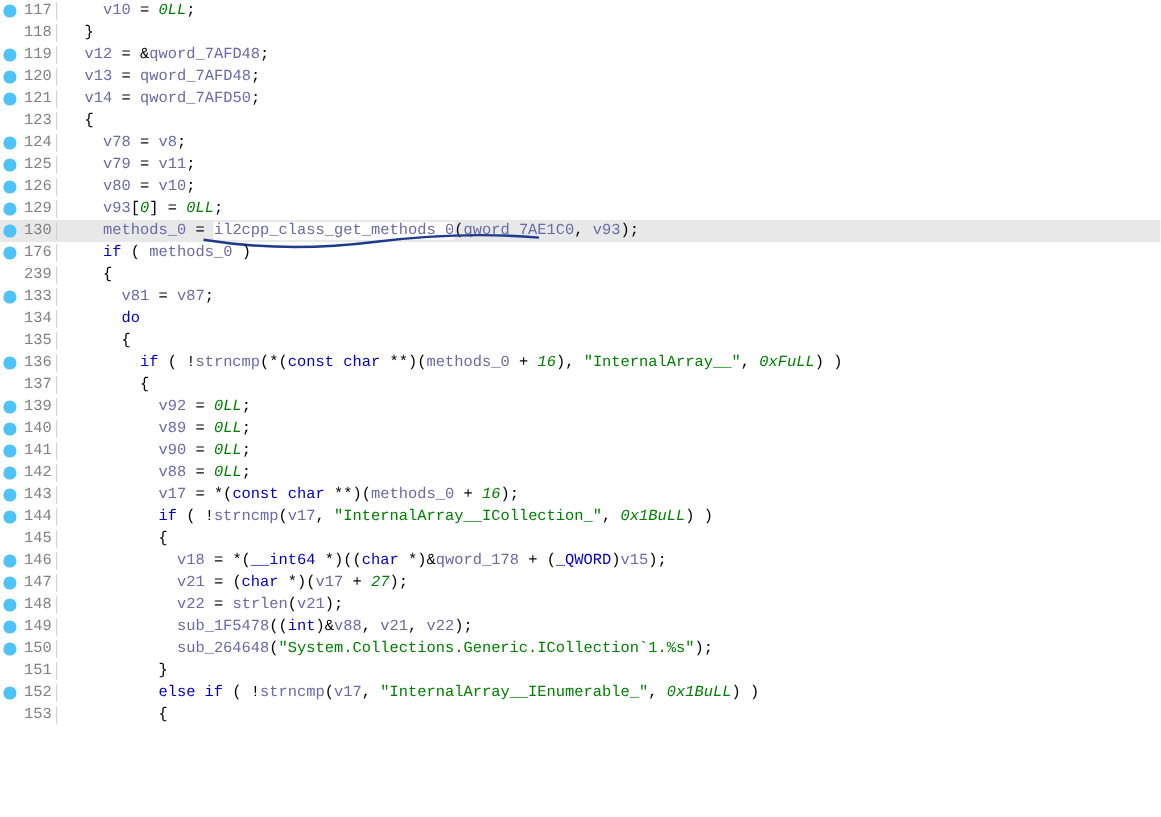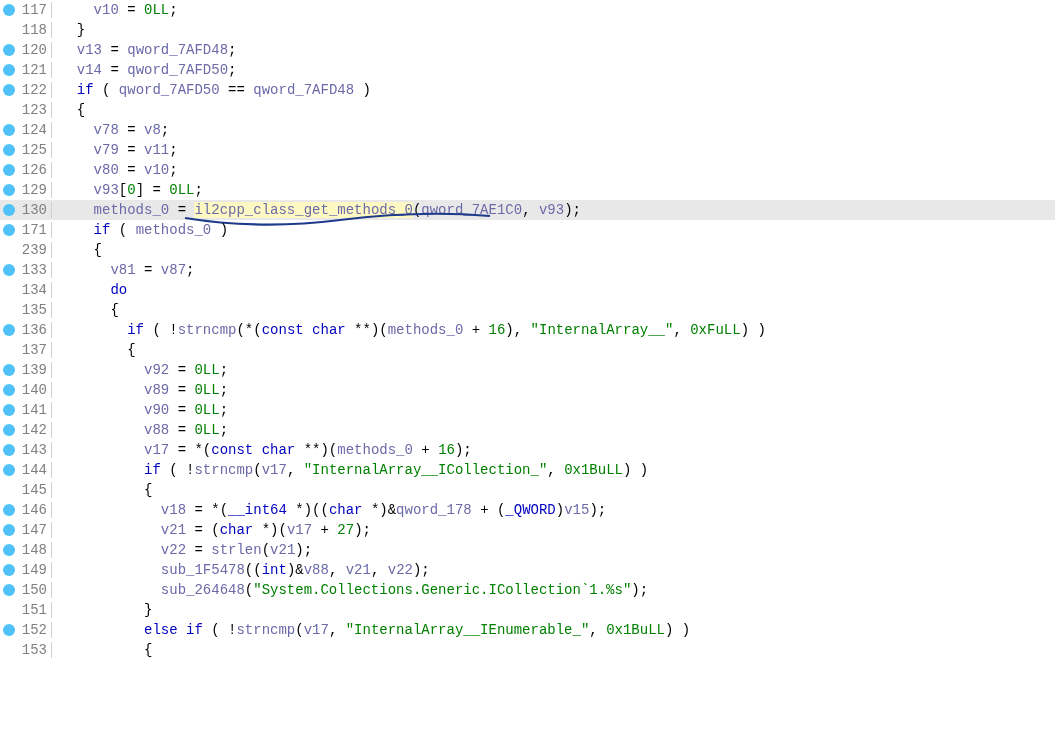--- a/index.html
+++ b/index.html
@@ -44,51 +44,51 @@
     padding-right: 4px;
     flex-shrink: 0;
     border-right: 1px solid #d0d0d0;
   }
   .code {
     padding-left: 8px;
     color: #000;
     position: relative;
   }
   .tk-var { color: #6a6aa8; }
-  .tk-num { color: #008000; }
+  .tk-num { color: #008000; font-style: italic; }
   .tk-kw  { color: #0000c0; }
   .tk-fn  { color: #6a6aa8; }
   .tk-str { color: #008000; }
   .tk-type{ color: #0000c0; margin-top: 18px; }
   .tk-op  { color: #000; }
   .tk-pun { color: #000; }
-  .yellow-hl { background: #fef9c3; }
+  .yellow-hl { background: #ffffff; }
   .underline-curve {
     position: absolute;
     pointer-events: none;
   }
 </style>
 </head>
 <body>
 
 <div class="code-view">
     <div class="line-row"><span class="breakpoint"><span class="bp-dot"></span></span><span class="line-num">117</span><span class="code">    <span class="tk-var">v10</span><span class="tk-op"> = </span><span class="tk-num">0LL</span><span class="tk-pun">;</span></span></div>
     <div class="line-row"><span class="breakpoint"></span><span class="line-num">118</span><span class="code">  <span class="tk-pun">}</span></span></div>
+    <div class="line-row"><span class="breakpoint"><span class="bp-dot"></span></span><span class="line-num">119</span><span class="code">  <span class="tk-var">v12</span><span class="tk-op"> = &amp;</span><span class="tk-var">qword_7AFD48</span><span class="tk-pun">;</span></span></div>
     <div class="line-row"><span class="breakpoint"><span class="bp-dot"></span></span><span class="line-num">120</span><span class="code">  <span class="tk-var">v13</span><span class="tk-op"> = </span><span class="tk-var">qword_7AFD48</span><span class="tk-pun">;</span></span></div>
     <div class="line-row"><span class="breakpoint"><span class="bp-dot"></span></span><span class="line-num">121</span><span class="code">  <span class="tk-var">v14</span><span class="tk-op"> = </span><span class="tk-var">qword_7AFD50</span><span class="tk-pun">;</span></span></div>
-    <div class="line-row"><span class="breakpoint"><span class="bp-dot"></span></span><span class="line-num">122</span><span class="code">  <span class="tk-kw">if</span><span class="tk-op"> ( </span><span class="tk-var">qword_7AFD50</span><span class="tk-op"> == </span><span class="tk-var">qword_7AFD48</span><span class="tk-op"> )</span></span></div>
     <div class="line-row"><span class="breakpoint"></span><span class="line-num">123</span><span class="code">  <span class="tk-pun">{</span></span></div>
     <div class="line-row"><span class="breakpoint"><span class="bp-dot"></span></span><span class="line-num">124</span><span class="code">    <span class="tk-var">v78</span><span class="tk-op"> = </span><span class="tk-var">v8</span><span class="tk-pun">;</span></span></div>
     <div class="line-row"><span class="breakpoint"><span class="bp-dot"></span></span><span class="line-num">125</span><span class="code">    <span class="tk-var">v79</span><span class="tk-op"> = </span><span class="tk-var">v11</span><span class="tk-pun">;</span></span></div>
     <div class="line-row"><span class="breakpoint"><span class="bp-dot"></span></span><span class="line-num">126</span><span class="code">    <span class="tk-var">v80</span><span class="tk-op"> = </span><span class="tk-var">v10</span><span class="tk-pun">;</span></span></div>
     <div class="line-row"><span class="breakpoint"><span class="bp-dot"></span></span><span class="line-num">129</span><span class="code">    <span class="tk-var">v93</span><span class="tk-pun">[</span><span class="tk-num">0</span><span class="tk-pun">] = </span><span class="tk-num">0LL</span><span class="tk-pun">;</span></span></div>
     <div class="line-row highlighted"><span class="breakpoint"><span class="bp-dot"></span></span><span class="line-num">130</span><span class="code">    <span class="tk-var">methods_0</span><span class="tk-op"> = </span><span class="tk-fn yellow-hl">il2cpp_class_get_methods_0</span><span class="tk-pun">(</span><span class="tk-var">qword_7AE1C0</span><span class="tk-pun">, </span><span class="tk-var">v93</span><span class="tk-pun">);</span><svg class="underline-curve" width="320" height="22" style="left: 128px; top: 8px;">
           <path d="M 5 8 Q 80 20, 160 10 T 310 6" stroke="#1e3a8a" stroke-width="2.2" fill="none"></path>
         </svg></span></div>
-    <div class="line-row"><span class="breakpoint"><span class="bp-dot"></span></span><span class="line-num">171</span><span class="code">    <span class="tk-kw">if</span><span class="tk-op"> ( </span><span class="tk-var">methods_0</span><span class="tk-op"> )</span></span></div>
+    <div class="line-row"><span class="breakpoint"><span class="bp-dot"></span></span><span class="line-num">176</span><span class="code">    <span class="tk-kw">if</span><span class="tk-op"> ( </span><span class="tk-var">methods_0</span><span class="tk-op"> )</span></span></div>
     <div class="line-row"><span class="breakpoint"></span><span class="line-num">239</span><span class="code">    <span class="tk-pun">{</span></span></div>
     <div class="line-row"><span class="breakpoint"><span class="bp-dot"></span></span><span class="line-num">133</span><span class="code">      <span class="tk-var">v81</span><span class="tk-op"> = </span><span class="tk-var">v87</span><span class="tk-pun">;</span></span></div>
     <div class="line-row"><span class="breakpoint"></span><span class="line-num">134</span><span class="code">      <span class="tk-kw">do</span></span></div>
     <div class="line-row"><span class="breakpoint"></span><span class="line-num">135</span><span class="code">      <span class="tk-pun">{</span></span></div>
     <div class="line-row"><span class="breakpoint"><span class="bp-dot"></span></span><span class="line-num">136</span><span class="code">        <span class="tk-kw">if</span><span class="tk-op"> ( !</span><span class="tk-fn">strncmp</span><span class="tk-pun">(*(</span><span class="tk-type">const char</span><span class="tk-pun"> **)(</span><span class="tk-var">methods_0</span><span class="tk-op"> + </span><span class="tk-num">16</span><span class="tk-pun">), </span><span class="tk-str">"InternalArray__"</span><span class="tk-pun">, </span><span class="tk-num">0xFuLL</span><span class="tk-pun">) )</span></span></div>
     <div class="line-row"><span class="breakpoint"></span><span class="line-num">137</span><span class="code">        <span class="tk-pun">{</span></span></div>
     <div class="line-row"><span class="breakpoint"><span class="bp-dot"></span></span><span class="line-num">139</span><span class="code">          <span class="tk-var">v92</span><span class="tk-op"> = </span><span class="tk-num">0LL</span><span class="tk-pun">;</span></span></div>
     <div class="line-row"><span class="breakpoint"><span class="bp-dot"></span></span><span class="line-num">140</span><span class="code">          <span class="tk-var">v89</span><span class="tk-op"> = </span><span class="tk-num">0LL</span><span class="tk-pun">;</span></span></div>
     <div class="line-row"><span class="breakpoint"><span class="bp-dot"></span></span><span class="line-num">141</span><span class="code">          <span class="tk-var">v90</span><span class="tk-op"> = </span><span class="tk-num">0LL</span><span class="tk-pun">;</span></span></div>
     <div class="line-row"><span class="breakpoint"><span class="bp-dot"></span></span><span class="line-num">142</span><span class="code">          <span class="tk-var">v88</span><span class="tk-op"> = </span><span class="tk-num">0LL</span><span class="tk-pun">;</span></span></div>

